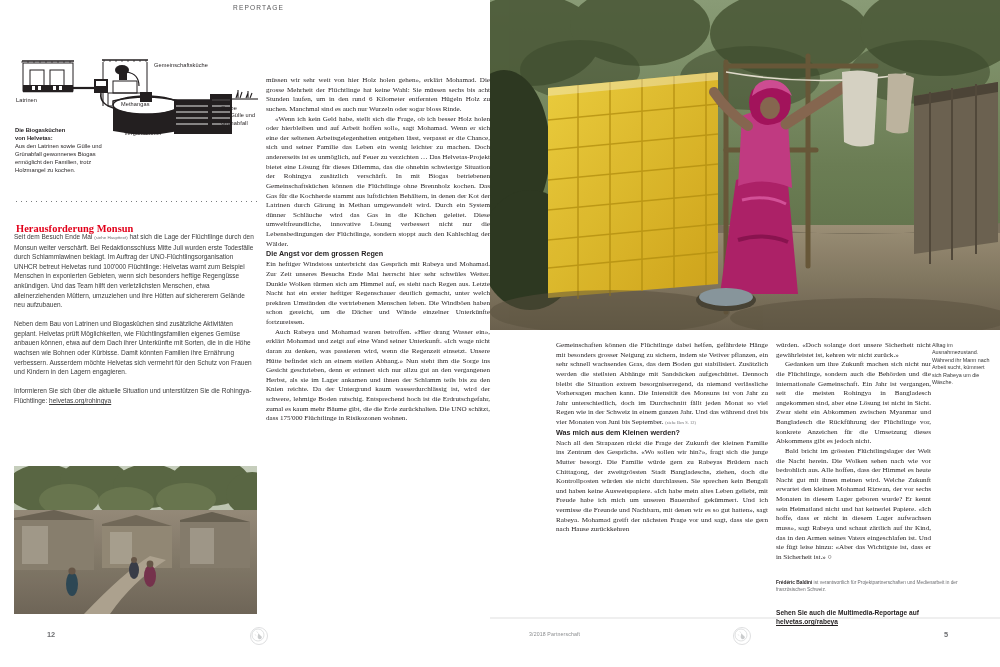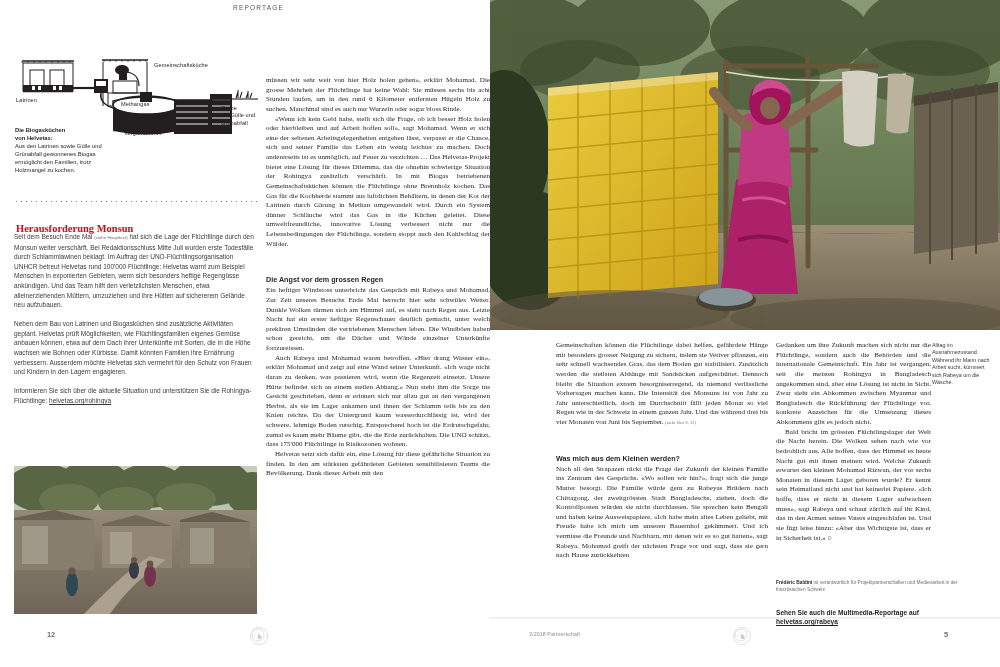--- a/index.html
+++ b/index.html
@@ -16,21 +16,21 @@
   .body-serif p{margin:0;}
   .body-serif p+p{text-indent:9px;}
   .body-sans{
     font-family:"Liberation Sans",sans-serif;
     font-size:6.5px;line-height:9.6px;color:#3a3a3a;text-align:left;
   }
   .body-sans p{margin:0 0 9.5px 0;}
   .subhead{
     font-family:"Liberation Sans",sans-serif;
     font-weight:bold;font-size:7.2px;line-height:10px;color:#231f20;
-    margin:26px 0 1px 0;
+    margin:0 0 1px 0;
   }
 
   
   .runhead{
     position:absolute;left:233px;top:4px;
     font-size:6.6px;letter-spacing:1.15px;color:#58585a;
     font-family:"Liberation Sans",sans-serif;
   }
 
   
@@ -276,21 +276,20 @@
       <rect width="243" height="148" fill="#000" opacity="0.04"></rect>
     </svg>
   </div>
 
   <div class="col col2 body-serif">
     <p>müssen wir sehr weit von hier Holz holen gehen», erklärt Mohamad. Die grosse Mehrheit der Flüchtlinge hat keine Wahl: Sie müssen sechs bis acht Stunden laufen, um in den rund 6 Kilometer entfernten Hügeln Holz zu suchen. Manchmal sind es auch nur Wurzeln oder sogar bloss Rinde.</p>
     <p>«Wenn ich kein Geld habe, stellt sich die Frage, ob ich besser Holz holen oder hierbleiben und auf Arbeit hoffen soll», sagt Mohamad. Wenn er sich eine der seltenen Arbeitsgelegenheiten entgehen lässt, verpasst er die Chance, sich und seiner Familie das Leben ein wenig leichter zu machen. Doch andererseits ist es unmöglich, auf Feuer zu verzichten … Das Helvetas-Projekt bietet eine Lösung für dieses Dilemma, das die ohnehin schwierige Situation der Rohingya zusätzlich verschärft. In mit Biogas betriebenen Gemeinschaftsküchen können die Flüchtlinge ohne Brennholz kochen. Das Gas für die Kochherde stammt aus luftdichten Behältern, in denen der Kot der Latrinen durch Gärung in Methan umgewandelt wird. Durch ein System dünner Schläuche wird das Gas in die Küchen geleitet. Diese umweltfreundliche, innovative Lösung verbessert nicht nur die Lebensbedingungen der Flüchtlinge, sondern stoppt auch den Kahlschlag der Wälder.</p>
     <div class="subhead">Die Angst vor dem grossen Regen</div>
     <p>Ein heftiger Windstoss unterbricht das Gespräch mit Rabeya und Mohamad. Zur Zeit unseres Besuchs Ende Mai herrscht hier sehr schwüles Wetter. Dunkle Wolken türmen sich am Himmel auf, es sieht nach Regen aus. Letzte Nacht hat ein erster heftiger Regenschauer deutlich gemacht, unter welch prekären Umständen die vertriebenen Menschen leben. Die Windböen haben schon gereicht, um die Dächer und Wände einzelner Unterkünfte fortzureissen.</p>
     <p>Auch Rabeya und Mohamad waren betroffen. «Hier drang Wasser ein», erklärt Mohamad und zeigt auf eine Wand seiner Unterkunft. «Ich wage nicht daran zu denken, was passieren wird, wenn die Regenzeit einsetzt. Unsere Hütte befindet sich an einem steilen Abhang.» Nun steht ihm die Sorge ins Gesicht geschrieben, denn er erinnert sich nur allzu gut an den vergangenen Herbst, als sie im Lager ankamen und ihnen der Schlamm teils bis zu den Knien reichte. Da der Untergrund kaum wasserdurchlässig ist, wird der schwere, lehmige Boden rutschig. Entsprechend hoch ist die Erdrutschgefahr, zumal es kaum mehr Bäume gibt, die die Erde zurückhalten. Die UNO schätzt, dass 175'000 Flüchtlinge in Risikozonen wohnen.</p>
-    <p>Helvetas setzt sich dafür ein, eine Lösung für diese gefährliche Situation zu finden. In den am stärksten gefährdeten Gebieten sensibilisieren Teams die Bevölkerung. Dank dieser Arbeit mit den</p>
   </div>
 
   <div class="photo photo-right">
     <svg width="510" height="330" viewBox="0 0 510 330" xmlns="http://www.w3.org/2000/svg">
       <defs>
         <linearGradient id="bgR" x1="0" y1="0" x2="0" y2="1">
           <stop offset="0" stop-color="#8ea07a"></stop>
             <stop offset="0.5" stop-color="#6f8257"></stop>
             <stop offset="1" stop-color="#5d6a46"></stop>
         </linearGradient>
@@ -383,20 +382,21 @@
     </svg>
   </div>
 
   <div class="col col3 body-serif">
     <p><span>Gemeinschaften können die Flüchtlinge dabei helfen, gefährdete Hänge mit besonders grosser Neigung zu sichern, indem sie Vetiver pflanzen, ein sehr schnell wachsendes Gras, das dem Boden gut stabilisiert. Zusätzlich werden die steilsten Abhänge mit Sandsäcken aufgeschüttet. Dennoch bleibt die Situation extrem besorgniserregend, da niemand verlässliche Vorhersagen machen kann. Die Intensität des Monsuns ist von Jahr zu Jahr unterschiedlich, doch im Durchschnitt fällt jeden Monat so viel Regen wie in der Schweiz in einem ganzen Jahr. Und das während drei bis vier Monaten von Juni bis September. </span><span class="small-note">(siehe Box S. 12)</span></p>
     <div class="subhead">Was mich aus dem Kleinen werden?</div>
     <p style="text-indent:0">Nach all den Strapazen rückt die Frage der Zukunft der kleinen Familie ins Zentrum des Gesprächs. «Wo sollen wir hin?», fragt sich die junge Mutter besorgt. Die Familie würde gern zu Rabeyas Brüdern nach Chittagong, der zweitgrössten Stadt Bangladeschs, ziehen, doch die Kontrollposten würden sie nicht durchlassen. Sie sprechen kein Bengali und haben keine Ausweispapiere. «Ich habe mein altes Leben geliebt, mit Freude habe ich mich um unseren Bauernhof gekümmert. Und ich vermisse die Freunde und Nachbarn, mit denen wir es so gut hatten», sagt Rabeya. Mohamad greift der nächsten Frage vor und sagt, dass sie gern nach Hause zurückkehren</p>
   </div>
 
   <div class="col col4 body-serif">
+    <p>würden. «Doch solange dort unsere Sicherheit nicht gewährleistet ist, kehren wir nicht zurück.»</p>
     <p>Gedanken um ihre Zukunft machen sich nicht nur die Flüchtlinge, sondern auch die Behörden und die internationale Gemeinschaft. Ein Jahr ist vergangen, seit die meisten Rohingya in Bangladesch angekommen sind, aber eine Lösung ist nicht in Sicht. Zwar sieht ein Abkommen zwischen Myanmar und Bangladesch die Rückführung der Flüchtlinge vor, konkrete Anzeichen für die Umsetzung dieses Abkommens gibt es jedoch nicht.</p>
     <p>Bald bricht im grössten Flüchtlingslager der Welt die Nacht herein. Die Wolken sehen nach wie vor bedrohlich aus. Alle hoffen, dass der Himmel es heute Nacht gut mit ihnen meinen wird. Welche Zukunft erwartet den kleinen Mohamad Rizwan, der vor sechs Monaten in diesem Lager geboren wurde? Er kennt sein Heimatland nicht und hat keinerlei Papiere. «Ich hoffe, dass er nicht in diesem Lager aufwachsen muss», sagt Rabeya und schaut zärtlich auf ihr Kind, das in den Armen seines Vaters eingeschlafen ist. Und sie fügt leise hinzu: «Aber das Wichtigste ist, dass er in Sicherheit ist.» ○</p>
   </div>
 
   <div class="sidecap">Alltag im Ausnahmezustand. Während ihr Mann nach Arbeit sucht, kümmert sich Rabeya um die Wäsche.</div>
 
   <div class="authornote">
     <b>Frédéric Baldini</b><span> ist verantwortlich für Projektpartnerschaften und Medienarbeit in der französischen Schweiz.</span>
   </div>
 

